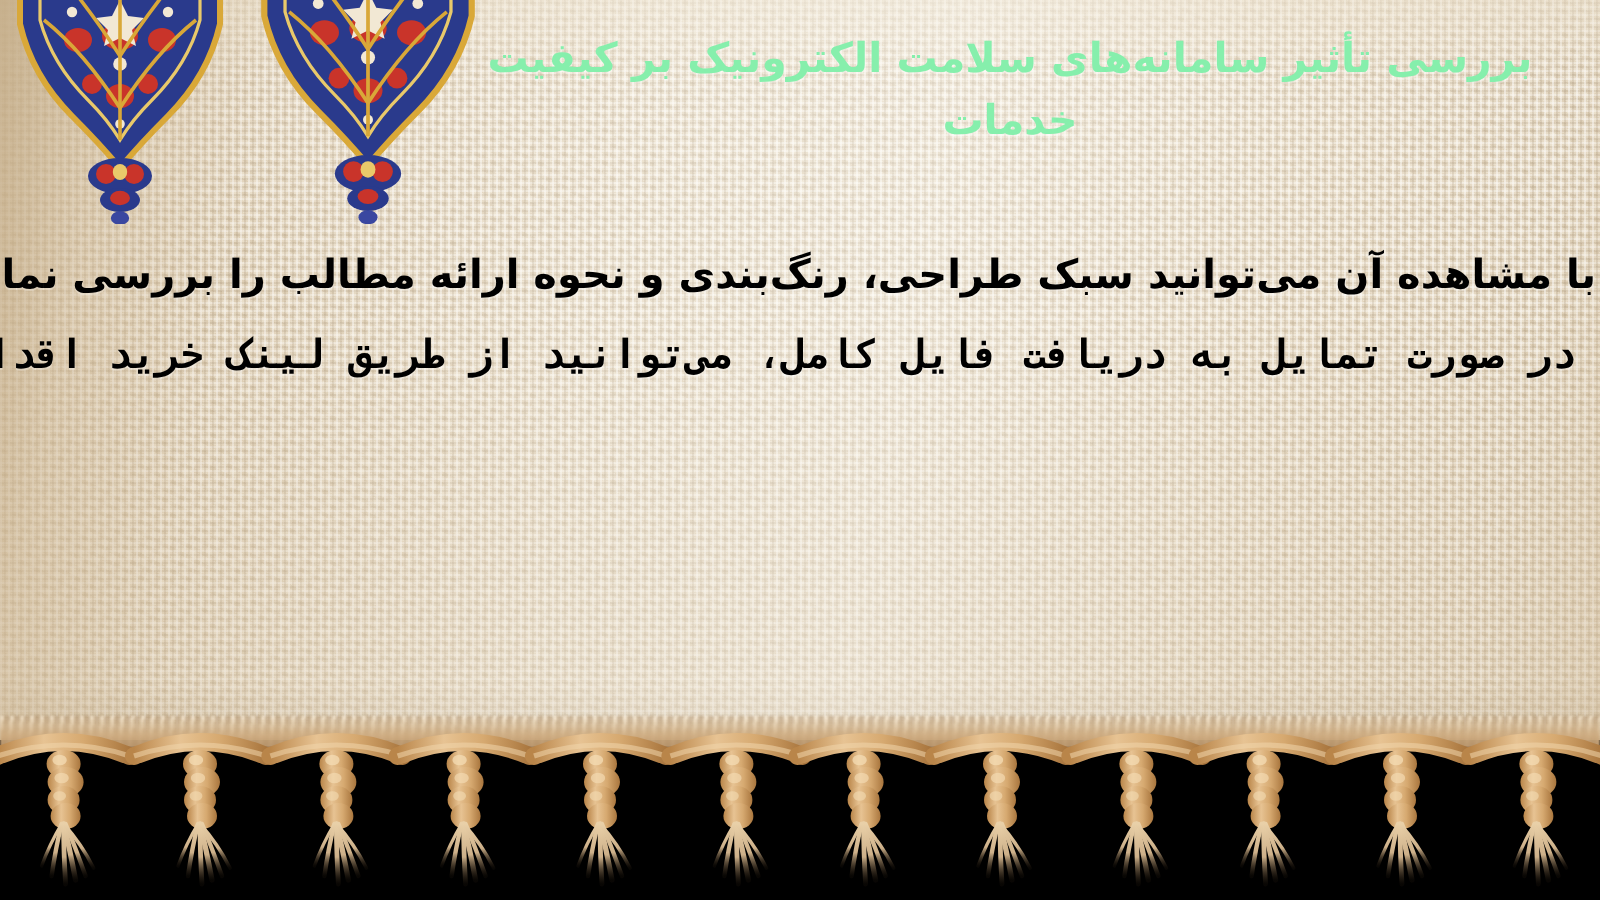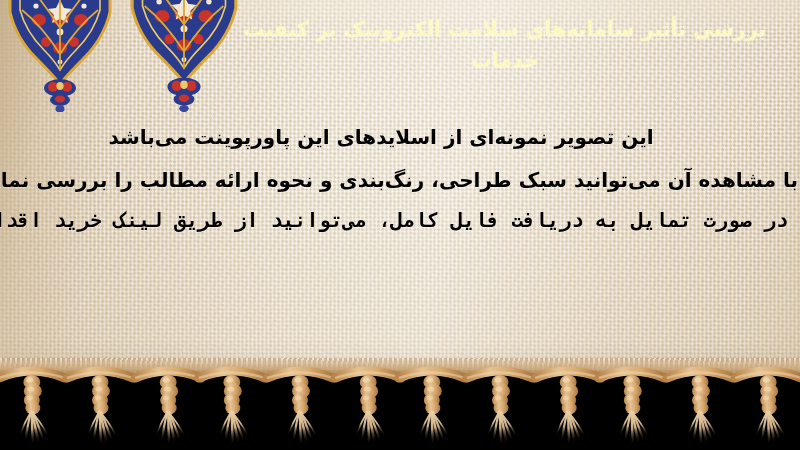--- a/index.html
+++ b/index.html
@@ -69,21 +69,21 @@
   }
 
   
   .orn{position:absolute;}
   .orn svg{display:block;}
 
   
   .title{
     position:absolute; left:215px; top:14px; width:580px;
     text-align:center;
-    color:#fef9c3;
+    color:#86efac;
     font-size:20.5px; font-weight:bold;
     line-height:31px;
     letter-spacing:0px;
     direction:rtl; unicode-bidi:bidi-override;
     text-shadow:0 1px 0 rgba(255,255,255,.30);
   }
   .body{
     position:absolute; left:0px; top:116px; width:800px;
     text-align:center; color:#000;
     direction:rtl;
@@ -193,21 +193,20 @@
         <circle cx="0" cy="32" r="3.1" fill="#c9342a"></circle>
       </g>
     </svg>
   </div>
 
   <div class="title">
     <div>بررسی تأثیر سامانه‌های سلامت الکترونیک بر کیفیت خدمات</div>
   </div>
 
   <div class="body">
-    <div class="ln l1">این تصویر نمونه‌ای از اسلایدهای این پاورپوینت می‌باشد</div>
     <div class="ln l2">با مشاهده آن می‌توانید سبک طراحی، رنگ‌بندی و نحوه ارائه مطالب را بررسی نمایید</div>
     <div class="ln l3">در صورت تمایل به دریافت فایل کامل، می‌توانید از طریق لینک خرید اقدام فرمایید</div>
   </div>
 
   <div class="blackfield"></div>
   <div class="selvedge"></div>
 
   <svg class="fringe" viewBox="0 0 800 98">
     <defs>
       <linearGradient id="rope" x1="0" y1="0" x2="1" y2="0">

